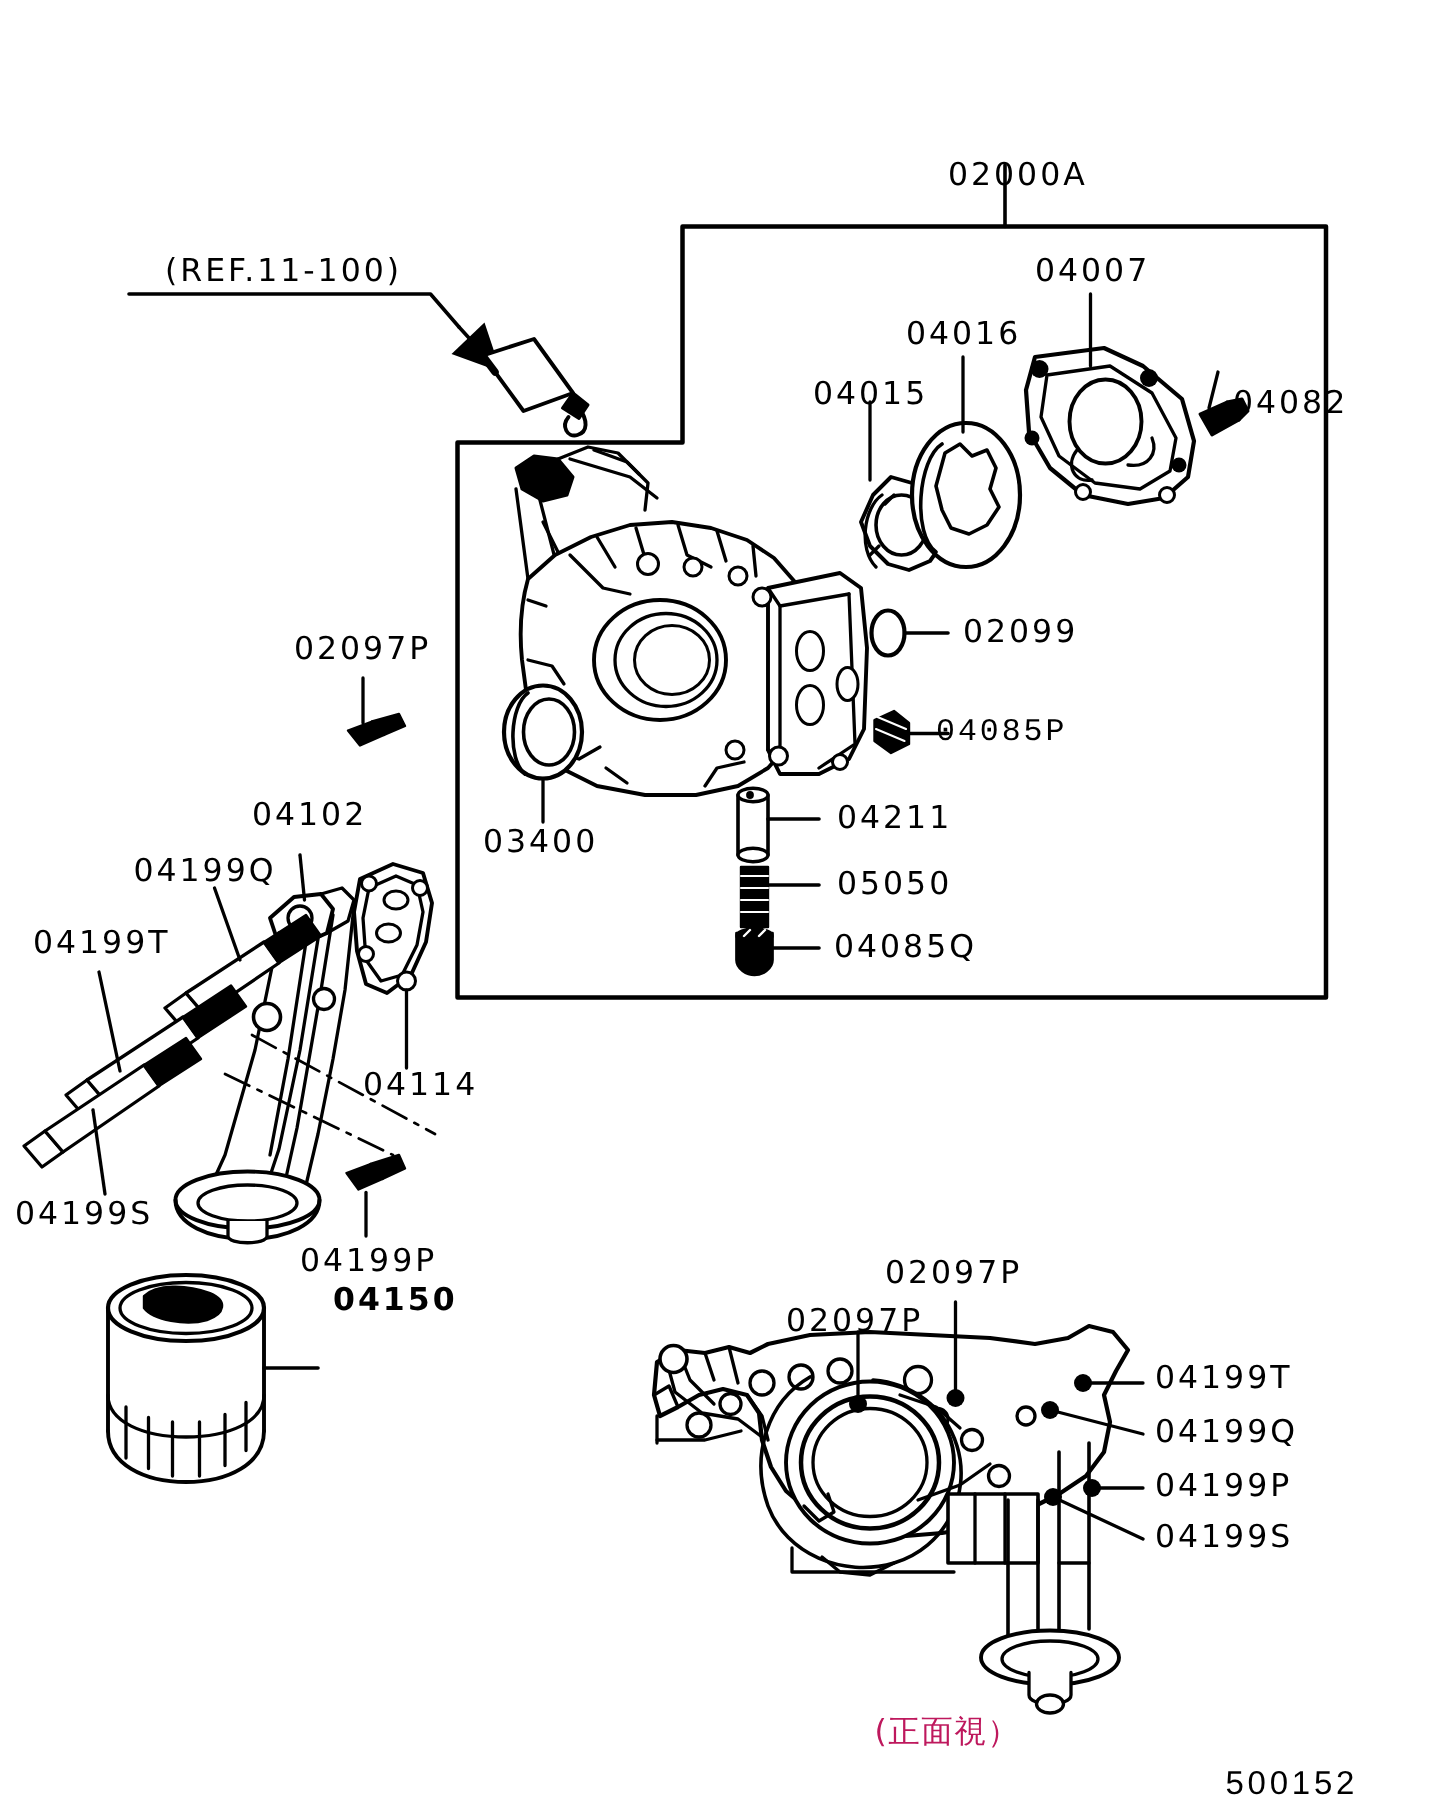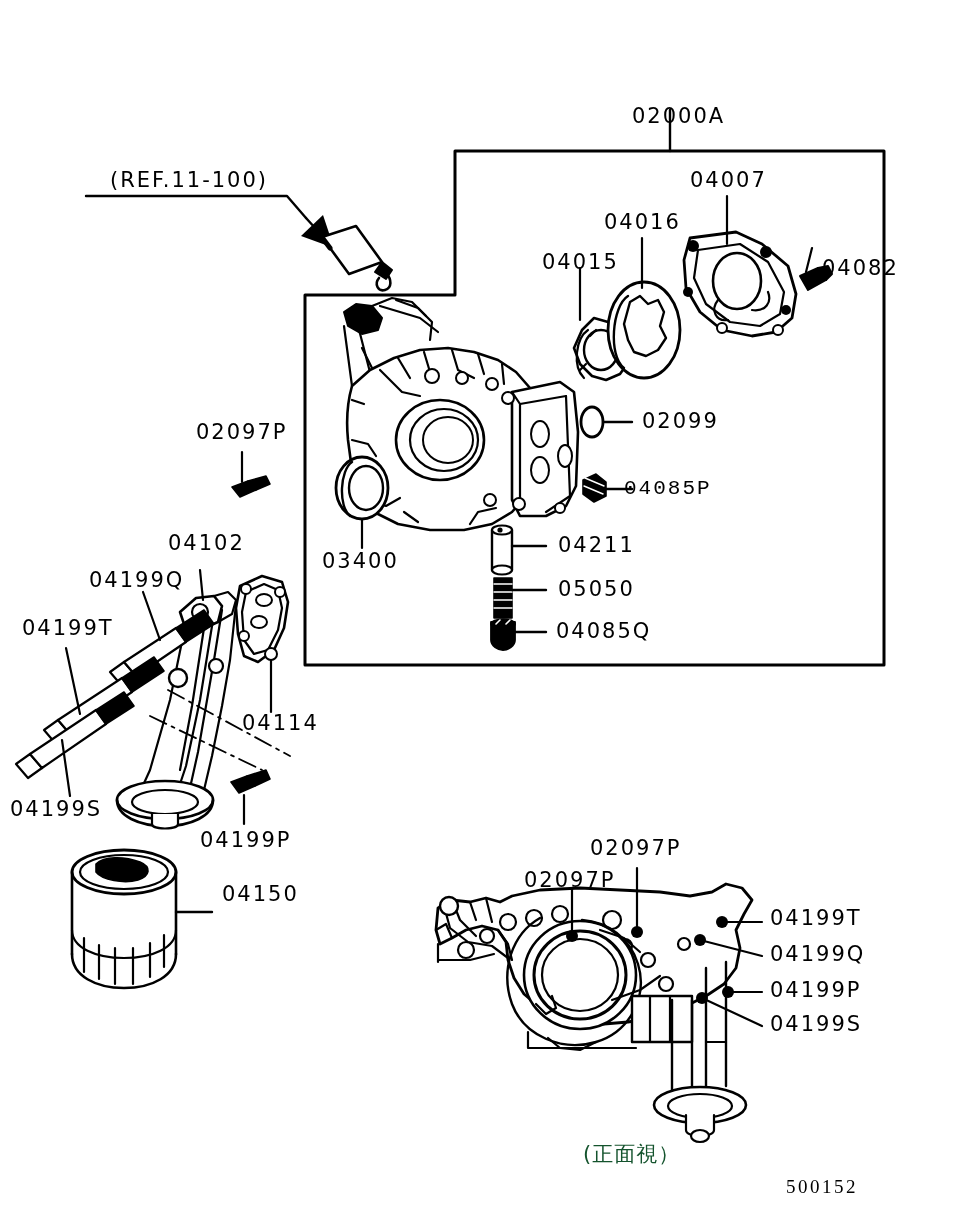--- a/index.html
+++ b/index.html
@@ -22,30 +22,31 @@
     letter-spacing: 2.0px;
     color: #000000;
     white-space: nowrap;
     line-height: 1;
   }
   .lbl-jp {
     position: absolute;
     font-family: "DejaVu Sans", sans-serif;
     font-size: 21px;
     letter-spacing: 1px;
-    color: #14532d;
+    color: #be185d;
     white-space: nowrap;
   }
   .dwg-no {
     position: absolute;
-    font-family: Liberation Serif, serif;
-    font-size: 19px;
+    font-family: Liberation Sans, sans-serif;
+    font-size: 22px;
     letter-spacing: 2.5px;
     color: #000;
     white-space: nowrap;
+    margin-left: 31px;
   }
   svg.art {
     position: absolute;
     left: 0;
     top: 0;
     width: 960px;
     height: 1210px;
     pointer-events: none;
   }
 </style>
@@ -384,21 +385,21 @@
   <div class="lbl" style="left:196px; top:422px;">02097P</div>
 
   <div class="lbl" style="left:168px; top:533px;">04102</div>
   <div class="lbl" style="left:242px; top:713px;">04114</div>
 
   <div class="lbl" style="left:89px; top:570px;">04199Q</div>
   <div class="lbl" style="left:22px; top:618px;">04199T</div>
   <div class="lbl" style="left:10px; top:799px;">04199S</div>
   <div class="lbl" style="left:200px; top:830px;">04199P</div>
 
-  <div class="lbl" style="left:222px; top:884px;">04150</div>
+  <div class="lbl" style="left:222px; top:856px;font-weight:bold;">04150</div>
 
   <div class="lbl" style="left:590px; top:838px;">02097P</div>
   <div class="lbl" style="left:524px; top:870px;">02097P</div>
   <div class="lbl" style="left:770px; top:908px;">04199T</div>
   <div class="lbl" style="left:770px; top:944px;">04199Q</div>
   <div class="lbl" style="left:770px; top:980px;">04199P</div>
   <div class="lbl" style="left:770px; top:1014px;">04199S</div>
 
   <div class="lbl-jp" style="left:583px; top:1140px;">(正面視）</div>
   <div class="dwg-no" style="left:786px; top:1176px;">500152</div>

